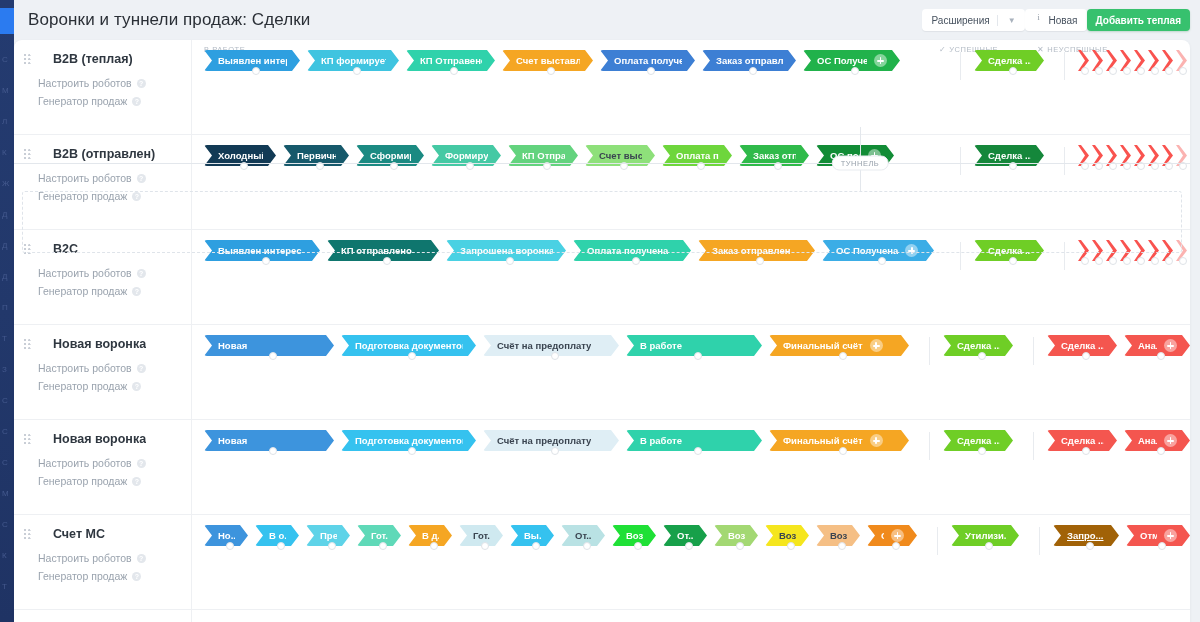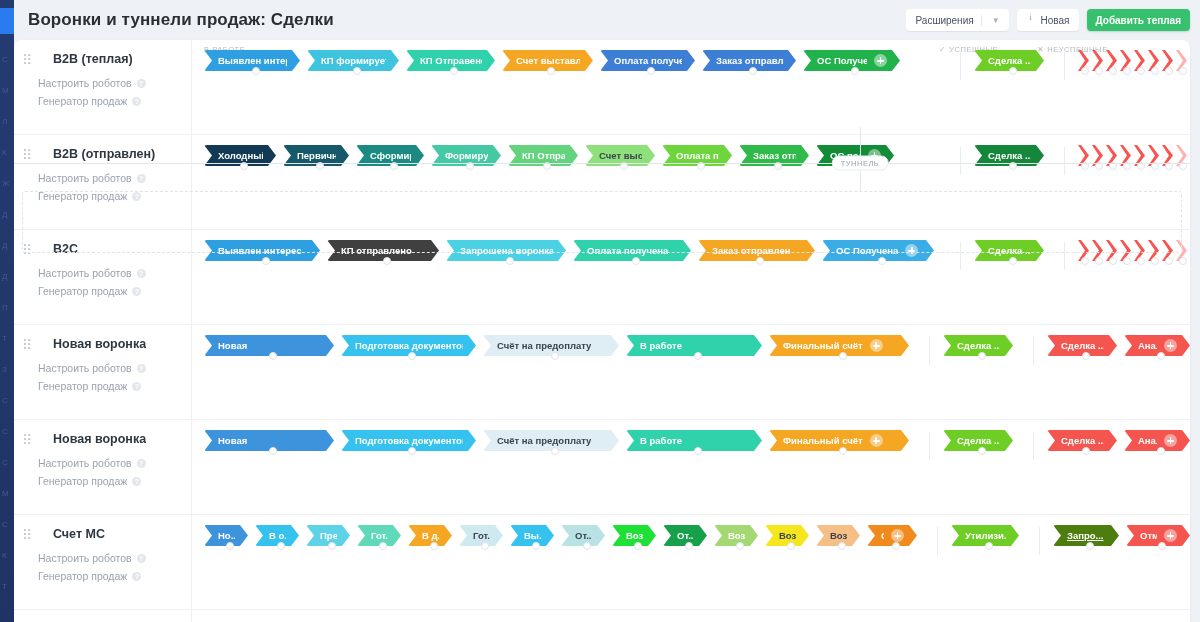--- a/index.html
+++ b/index.html
@@ -27,24 +27,24 @@
     font-size: 8px; line-height: 31px; color: #4a5f94; letter-spacing: 0;
     white-space: pre; opacity: .85;
   }
 
   
   .topbar {
     position: absolute; left: 14px; top: 0; right: 0; height: 40px;
     display: flex; align-items: center; padding: 0 10px 0 14px;
   }
   .page-title {
-    font-size: 17px; font-weight: 700; color: #2a2f36; letter-spacing: .1px;
+    font-size: 17px; font-weight: 400; color: #2a2f36; letter-spacing: .1px;
     white-space: nowrap;
   }
-  .topbar-actions { margin-left: auto; display: flex; gap: 8px; }
+  .topbar-actions { margin-left: auto; display: flex; }
   .btn {
     height: 22px; border-radius: 4px; display: inline-flex; align-items: center;
     gap: 5px; padding: 0 9px; font-size: 10px; white-space: nowrap; cursor: pointer;
     border: none;
   }
   .btn-white { background: #fff; color: #47525f; box-shadow: 0 1px 1px rgba(30,40,60,.07); }
   .btn-white .caret { color: #a9b2bd; font-size: 8px; margin-left: 3px; }
   .btn-white .sep {
     display: inline-block; width: 1px; height: 11px; background: #e3e7ec; margin: 0 2px;
   }
@@ -503,21 +503,21 @@
           <div class="lanes">
             <div class="groups">
               <div class="group">
                 <div class="stage-wrap">
                   <div class="stage notch" style="background: rgb(46, 159, 224); width: 116px;">
                     <span class="label">Выявлен интерес</span>
                   </div>
                   <span class="stage-dot"></span>
                 </div>
                 <div class="stage-wrap">
-                  <div class="stage notch" style="background: #404040; width: 112px;">
+                  <div class="stage notch" style="background: #0f766e; width: 112px;">
                     <span class="label">КП отправлено</span>
                   </div>
                   <span class="stage-dot"></span>
                 </div>
                 <div class="stage-wrap">
                   <div class="stage notch" style="background: rgb(74, 209, 227); width: 120px;">
                     <span class="label">Запрошена воронка</span>
                   </div>
                   <span class="stage-dot"></span>
                 </div>
@@ -859,21 +859,21 @@
                 <div class="stage-wrap">
                   <div class="stage notch" style="background: rgb(111, 206, 38); width: 68px;">
                     <span class="label">Утилизи...</span>
                   </div>
                   <span class="stage-dot"></span>
                 </div>
               </div>
               <div class="group">
                 <div class="divider"></div>
                 <div class="stage-wrap">
-                  <div class="stage notch" style="background: #4d7c0f; width: 66px; text-decoration: underline;">
+                  <div class="stage notch" style="background: #a16207; width: 66px; text-decoration: underline;">
                     <span class="label">Запро...</span>
                   </div>
                   <span class="stage-dot"></span>
                 </div>
                 <div class="stage-wrap">
                   <div class="stage notch" style="background: rgb(244, 86, 79); width: 64px;">
                     <span class="label">Отме...</span>
                     <span class="plus"></span>
                   </div>
                   <span class="stage-dot"></span>

